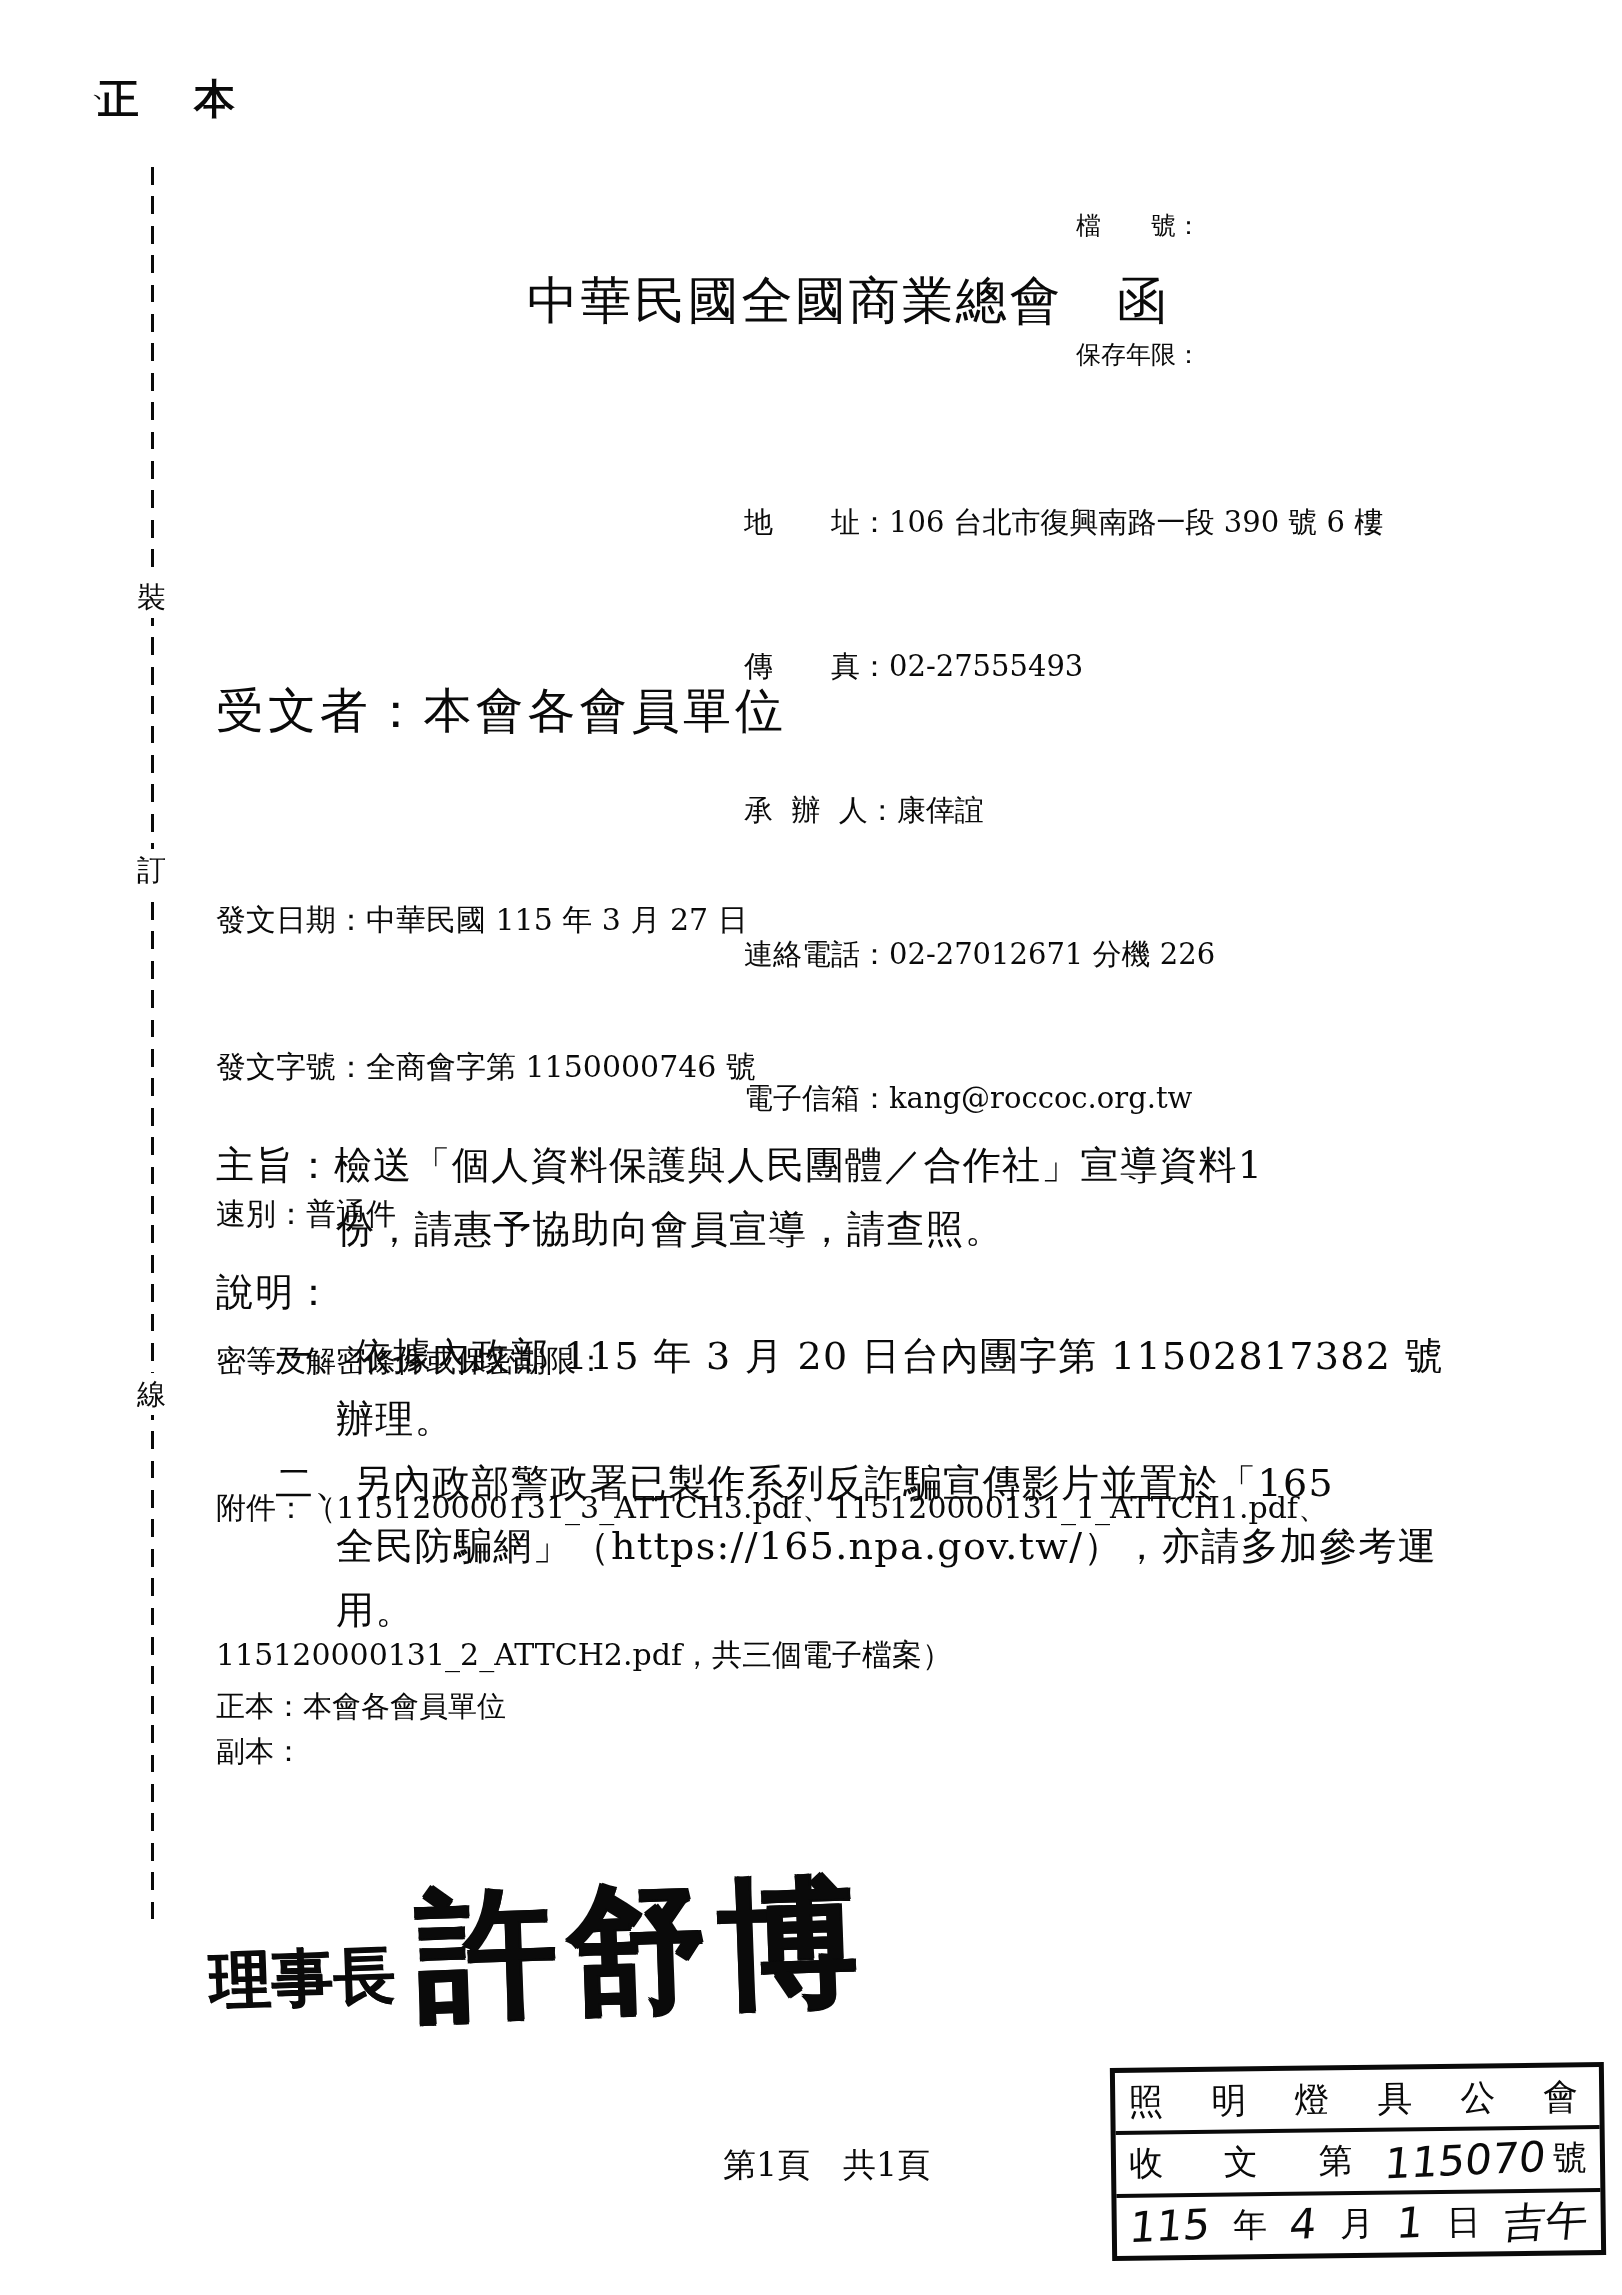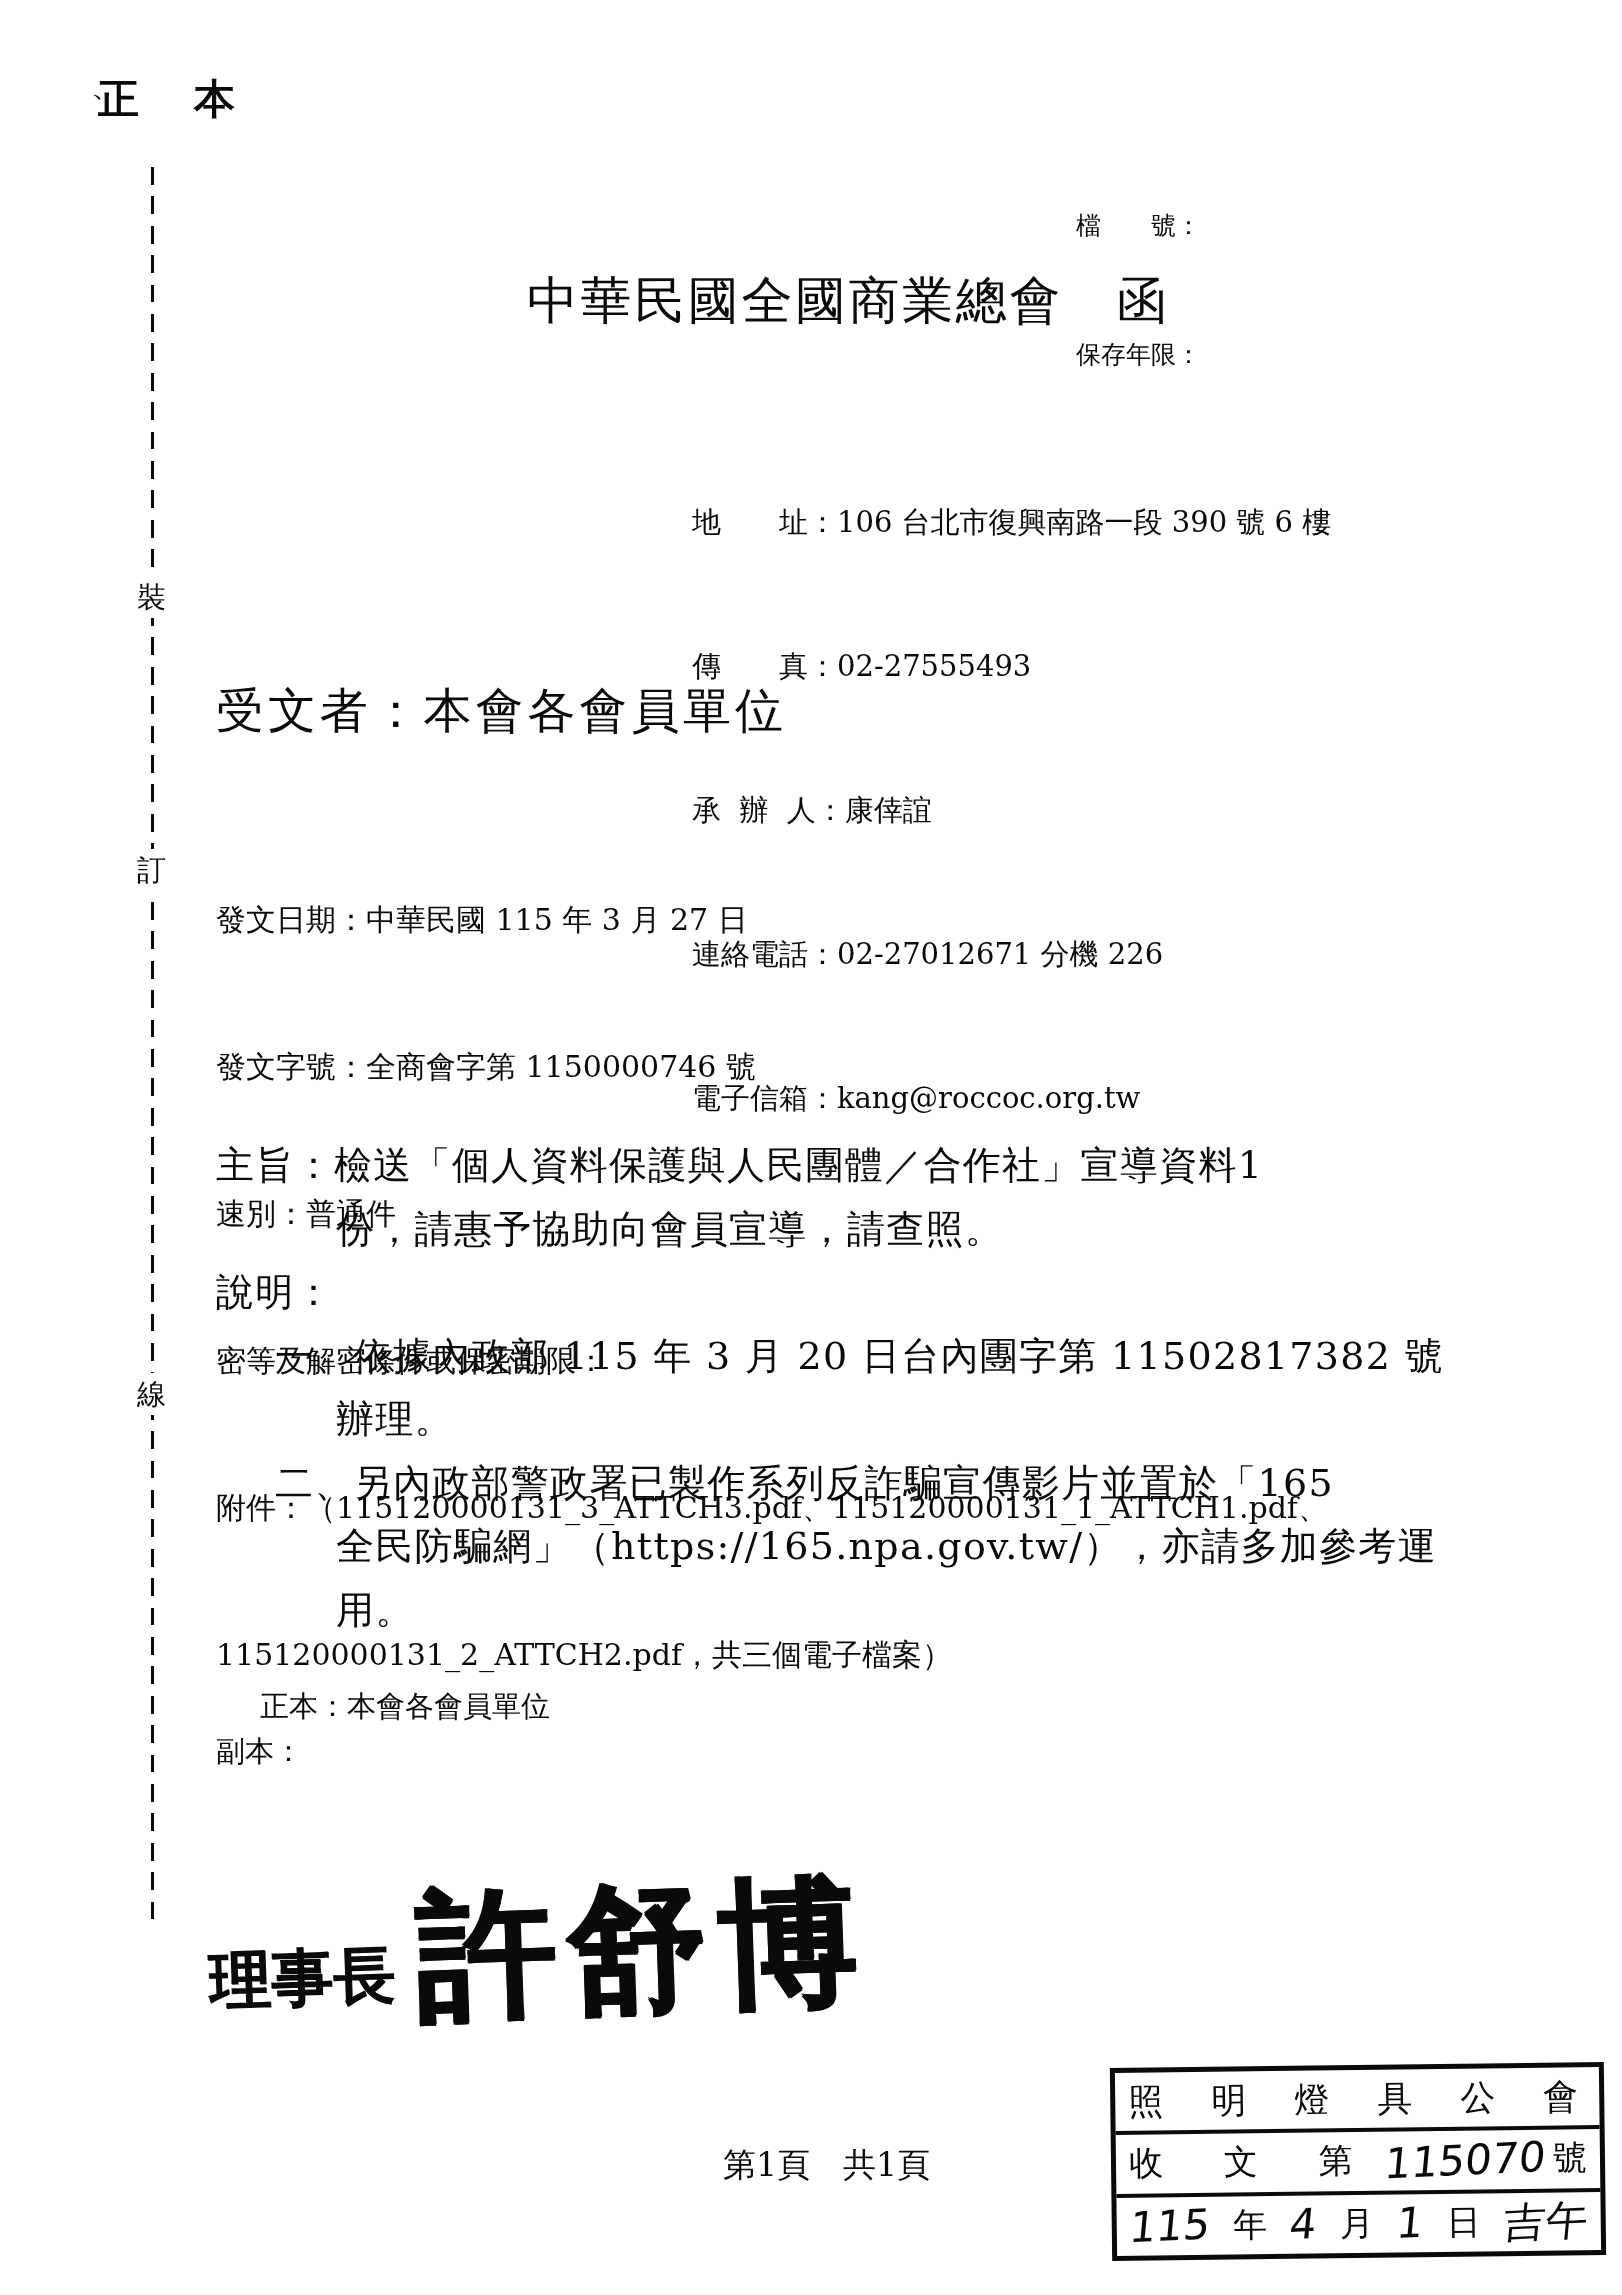--- a/index.html
+++ b/index.html
@@ -13,21 +13,21 @@
   }
   .abs{position:absolute;white-space:pre;line-height:1;}
 
   .copy-mark{left:98px;top:79px;font-size:41px;letter-spacing:55px;font-weight:700;}
   .tick{left:89px;top:71px;font-size:29px;transform:rotate(-12deg);}
 
   .file-block{left:1076px;top:118px;font-size:25px;line-height:43px;}
 
   .doc-title{left:527px;top:275px;font-size:51px;letter-spacing:2.6px;font-weight:500;}
 
-  .contact{left:692px;top:402px;font-size:29px;line-height:48px;}
+  .contact{left:744px;top:402px;font-size:29px;line-height:48px;}
 
   .recipient{left:216px;top:686px;font-size:48px;letter-spacing:3.9px;}
 
   .meta{left:216px;top:797px;font-size:30px;line-height:49px;}
 
   .body-line{font-size:38px;letter-spacing:1.3px;}
 
   .dist{left:216px;font-size:29px;}
 
   .dashed-line{
@@ -98,21 +98,21 @@
   <div class="abs body-line" style="left:216px;top:1146px;">主旨：檢送「個人資料保護與人民團體／合作社」宣導資料1</div>
   <div class="abs body-line" style="left:336px;top:1210px;">份，請惠予協助向會員宣導，請查照。</div>
 
   <div class="abs body-line" style="left:216px;top:1273px;">說明：</div>
   <div class="abs body-line" style="left:275px;top:1337px;">一、依據內政部 115 年 3 月 20 日台內團字第 11502817382 號</div>
   <div class="abs body-line" style="left:336px;top:1400px;">辦理。</div>
   <div class="abs body-line" style="left:275px;top:1464px;">二、另內政部警政署已製作系列反詐騙宣傳影片並置於「165</div>
   <div class="abs body-line" style="left:336px;top:1527px;">全民防騙網」（https://165.npa.gov.tw/），亦請多加參考運</div>
   <div class="abs body-line" style="left:336px;top:1591px;">用。</div>
 
-  <div class="abs dist" style="top:1692px;margin-left:44px;">正本：本會各會員單位</div>
+  <div class="abs dist" style="top:1692px;">正本：本會各會員單位</div>
   <div class="abs dist" style="top:1737px;text-align:right;">副本：</div>
 
   <div class="dashed-line"></div>
   <span class="abs bind-mark" style="top:576px;">裝</span>
   <span class="abs bind-mark" style="top:849px;">訂</span>
   <span class="abs bind-mark" style="top:1373px;">線</span>
 
   <span class="abs sig-title">理事長</span>
   <span class="abs sig-name">許舒博</span>
 

